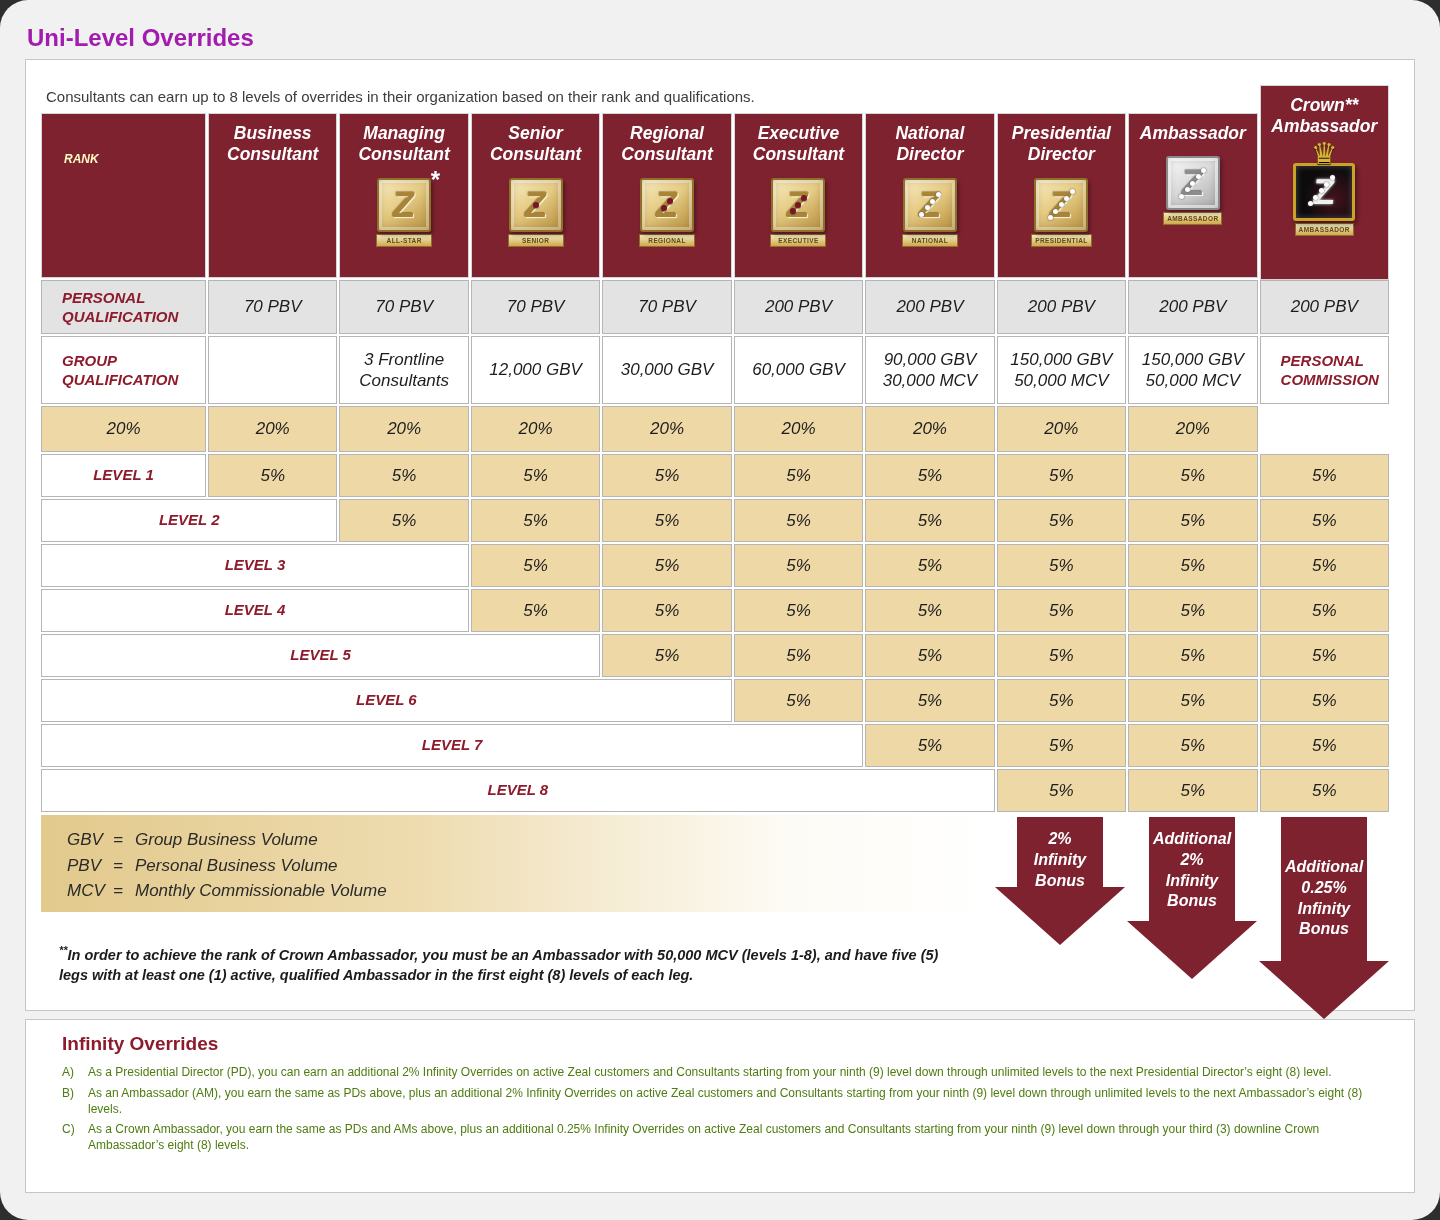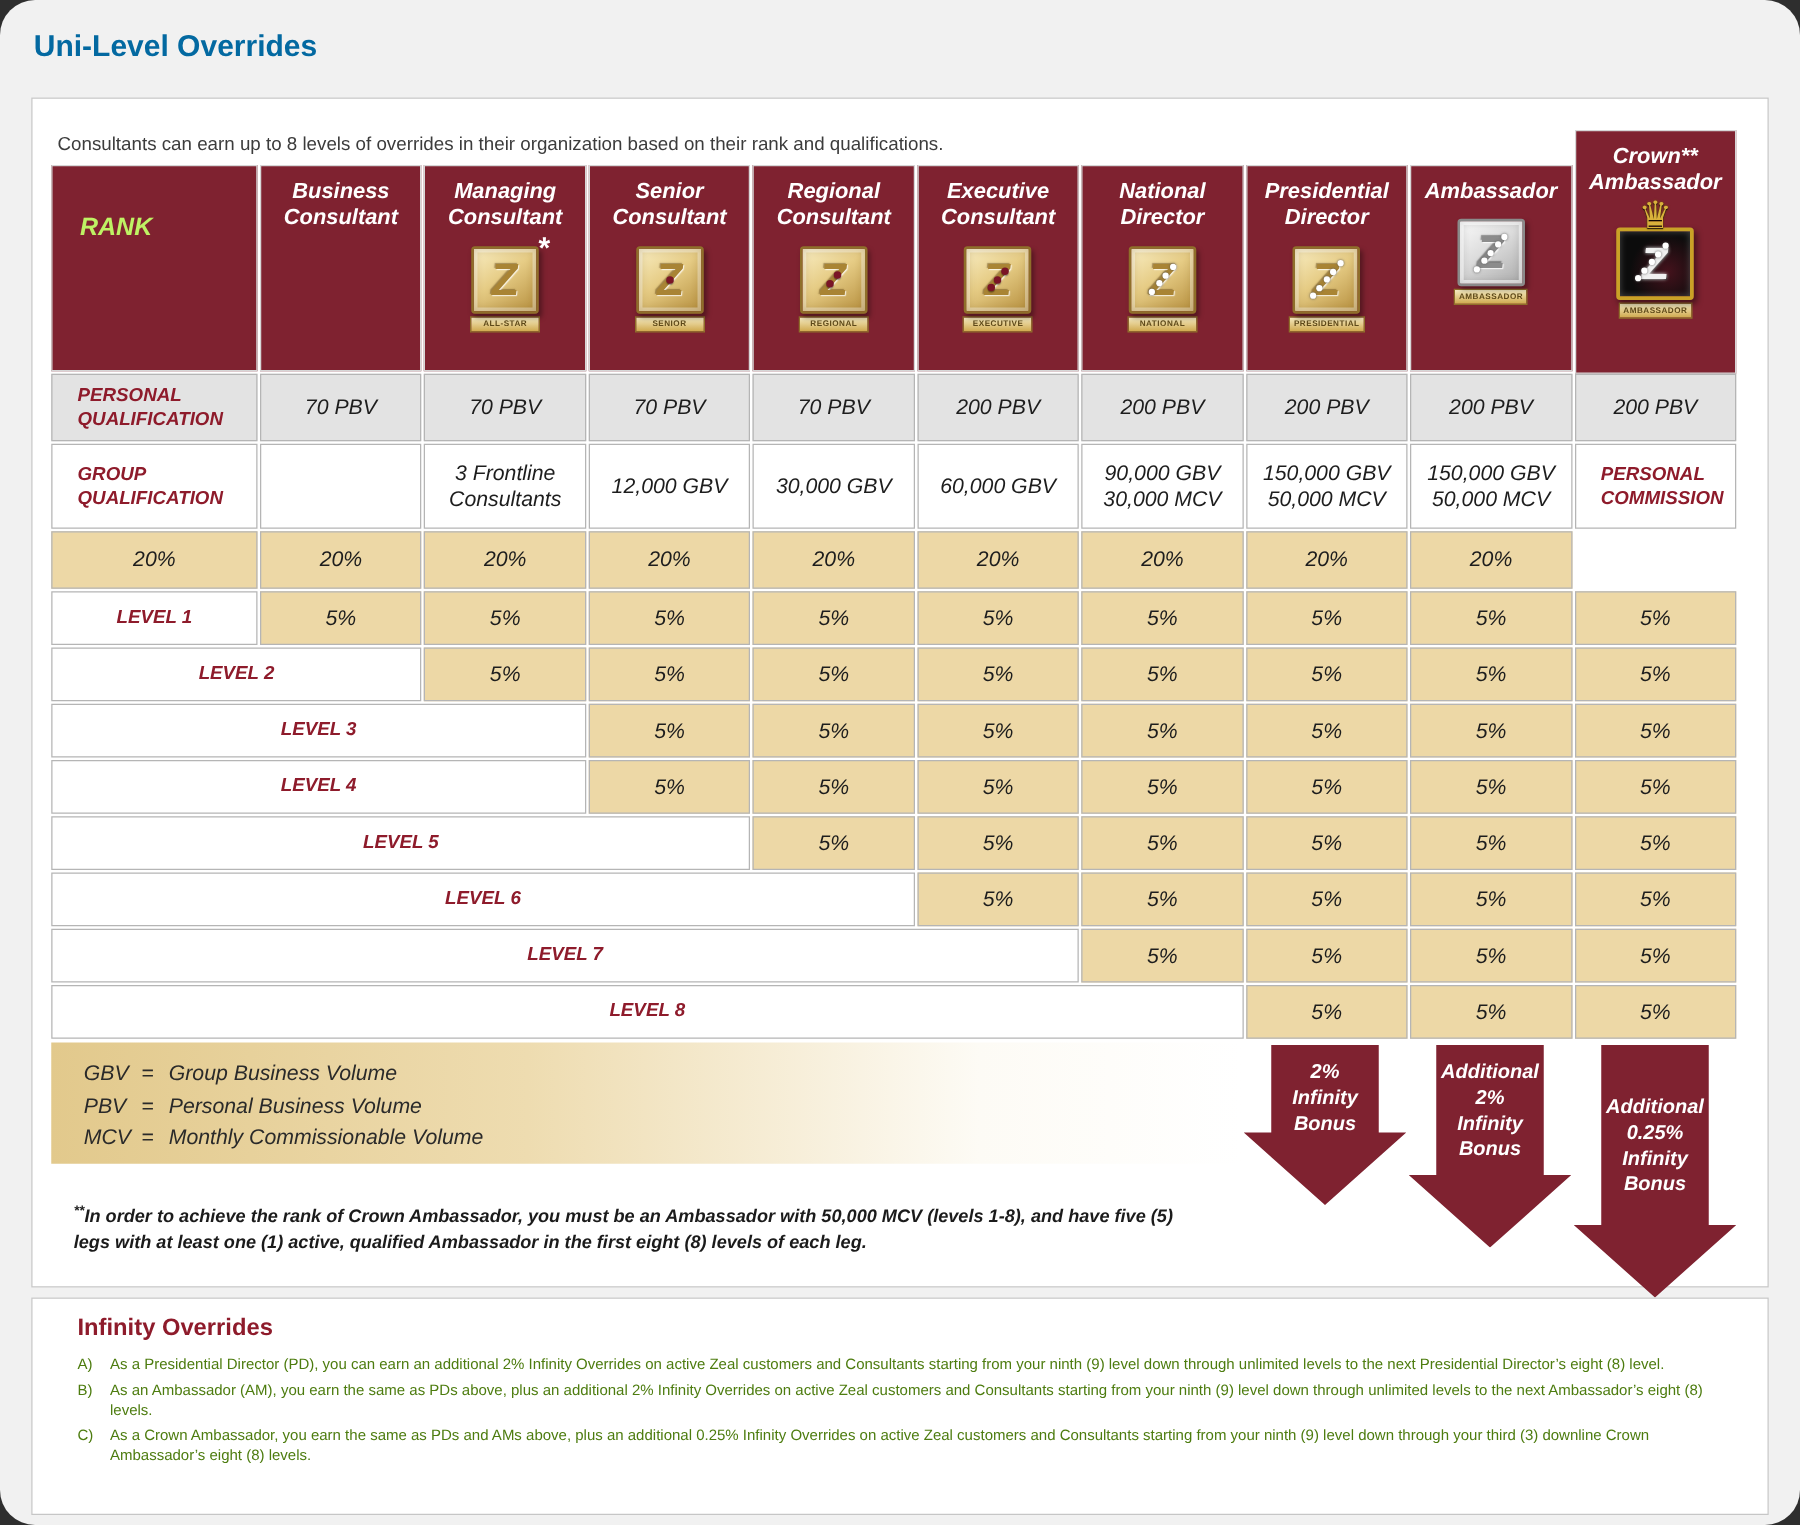--- a/index.html
+++ b/index.html
@@ -9,23 +9,23 @@
     font-family:"Liberation Sans", sans-serif;
     position:relative;
   }
   .page{
     position:absolute;inset:0;
     background:#f1f1f1;
     border-radius:28px;
     overflow:hidden;
   }
   .page-title{
-    margin:24px 0 26px 27px;
+    margin:24px 0 7px 27px;
     font-size:24px;font-weight:bold;
-    color:#0369a1;
+    color:#a21caf;
   }
   .panel{
     margin-left:25px;width:1390px;
     background:#ffffff;border:1px solid #c6c6c6;
     box-sizing:border-box;
   }
   .main-panel{position:relative;padding-top:24px;height:952px;}
   .intro{
     margin:4px 0 8px 20px;font-size:15px;color:#3c3c3c;
   }
@@ -44,21 +44,21 @@
     color:#fff;display:flex;flex-direction:column;align-items:center;
     padding-top:9px;box-sizing:border-box;
   }
   .hlabel{
     font-weight:bold;font-style:italic;font-size:17.5px;line-height:1.22;
     text-align:center;white-space:pre-line;
   }
   .rank-cell{
     align-items:flex-start;justify-content:flex-start;
     padding:38px 0 0 22px;
-    color:#bef264;font-weight:bold;font-style:italic;font-size:20px;
+    color:#fef9c3;font-weight:bold;font-style:italic;font-size:12px;
   }
   .crown-head{margin-top:-28px;height:195px;}
   
   .pin-wrap{display:flex;flex-direction:column;align-items:center;margin-top:12px;}
   .crown-head .pin-wrap{margin-top:4px;}
   .crown-glyph{
     font-size:30px;line-height:24px;color:#d9b13b;
     text-shadow:0 1px 1px #000, 0 0 2px #7a5c10;
     margin-bottom:-3px;z-index:2;
   }

